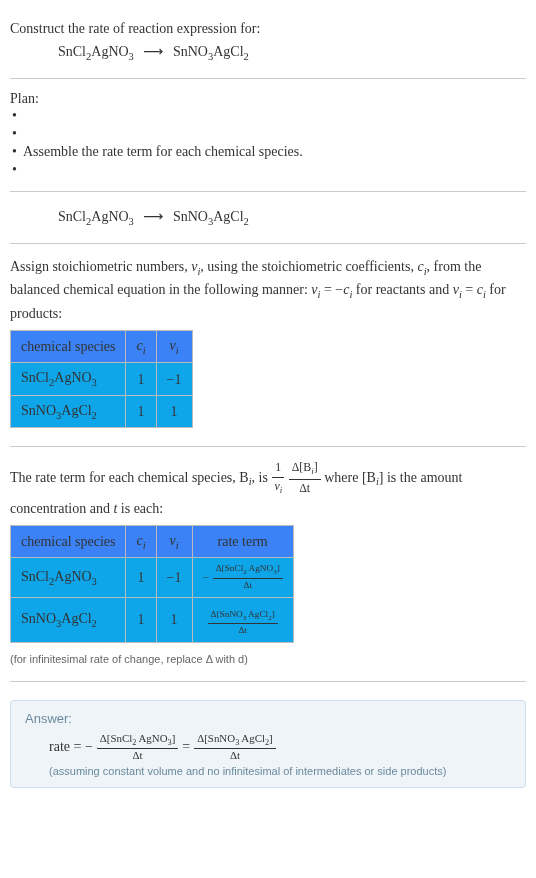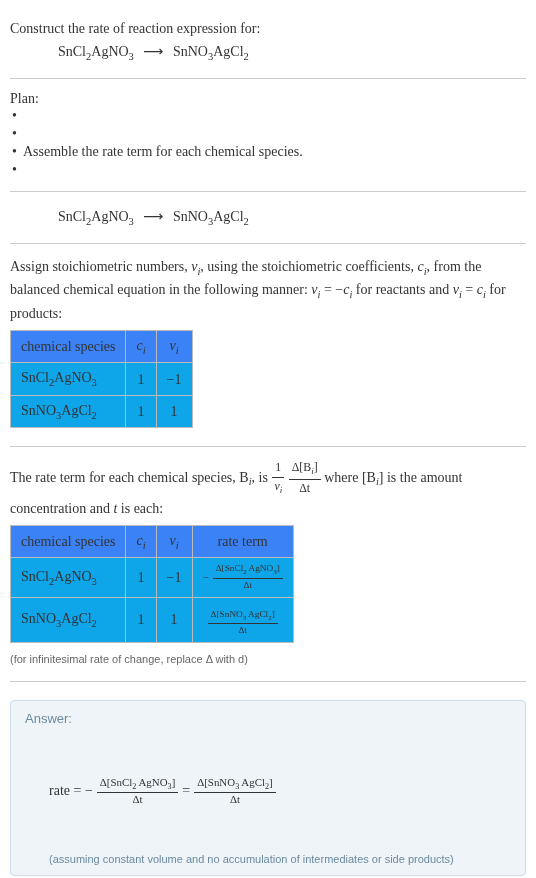--- a/index.html
+++ b/index.html
@@ -95,21 +95,20 @@
       margin-top: 6px;
     }
     .answer-label {
       color: #6b8a9e;
       font-family: Arial, sans-serif;
       font-size: 13px;
       margin-bottom: 6px;
     }
     .answer-content {
       padding-left: 24px;
-      margin-top: 44px;
     }
     .answer-note {
       font-size: 11px;
       color: #6b8a9e;
       font-family: Arial, sans-serif;
       padding-top: 4px;
     }
     .para {
       line-height: 1.5;
     }
@@ -250,15 +249,15 @@
       <span class="frac smallfrac">
         <span class="num"><span>Δ[SnCl</span><span class="sub">2</span><span> AgNO</span><span class="sub">3</span><span>]</span></span>
         <span class="den">Δt</span>
       </span>
       <span> = </span>
       <span class="frac smallfrac">
         <span class="num"><span>Δ[SnNO</span><span class="sub">3</span><span> AgCl</span><span class="sub">2</span><span>]</span></span>
         <span class="den">Δt</span>
       </span>
     </div>
-    <div class="answer-content answer-note">(assuming constant volume and no accumulation of intermediates or side products)</div>
+    <div class="answer-content answer-note">(assuming constant volume and no infinitesimal of intermediates or side products)</div>
   </div>
 </div>
 
 </body></html>

